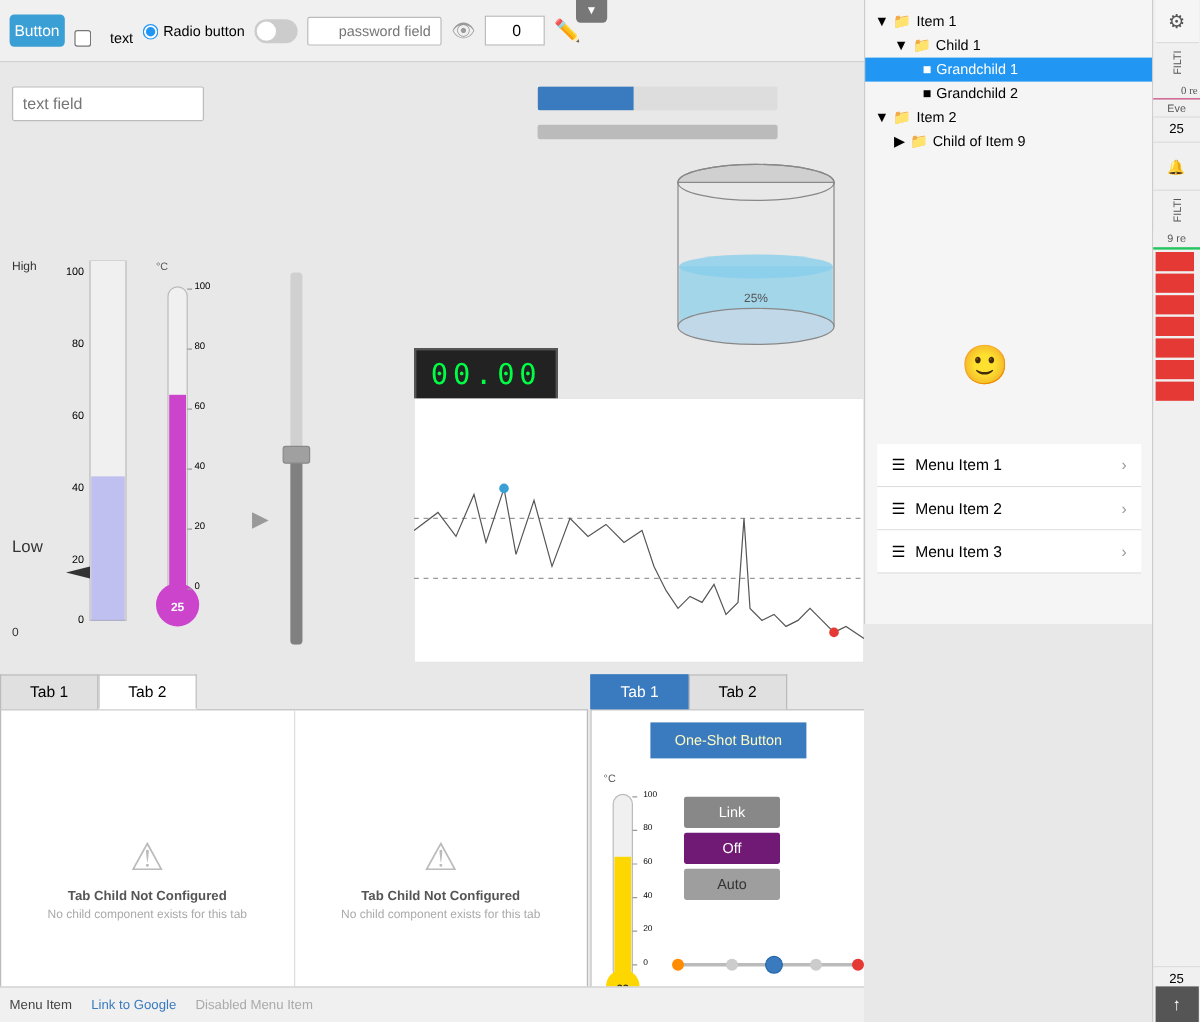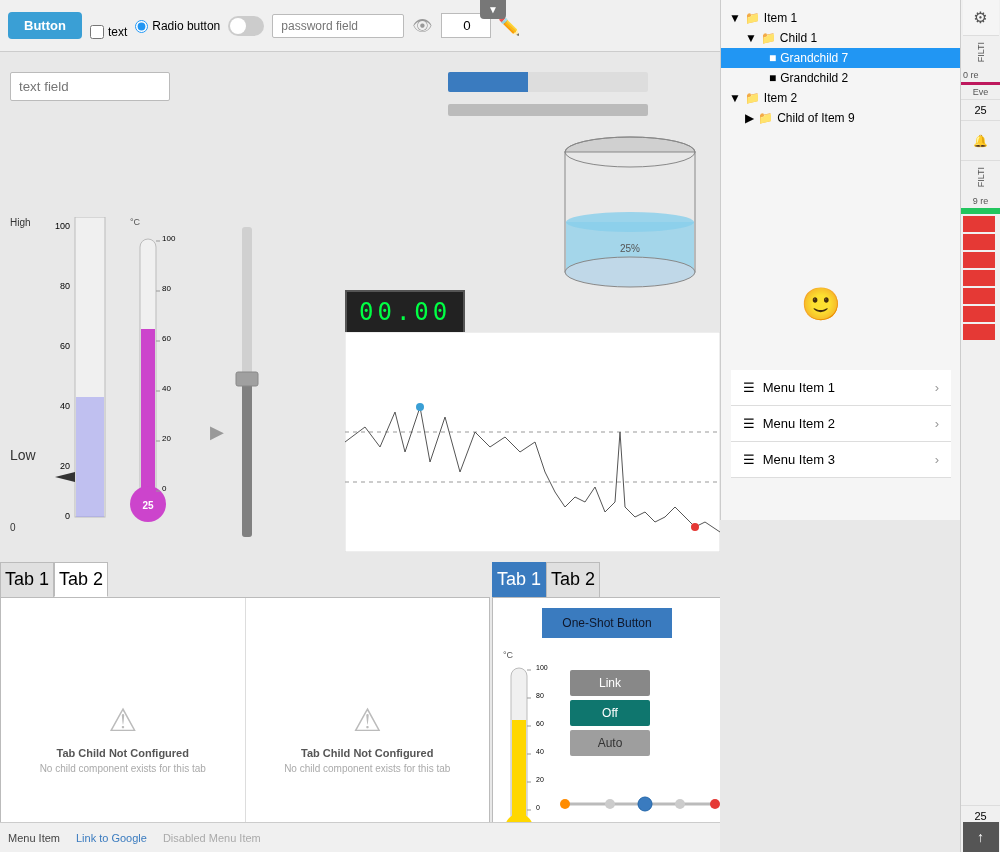--- a/index.html
+++ b/index.html
@@ -5,38 +5,38 @@
     * { box-sizing: border-box; margin: 0; padding: 0; }
     body { font-family: Arial, sans-serif; font-size: 12px; background: #e8e8e8; overflow: hidden; width: 1000px; height: 852px; position: relative; }
 
     
     .toolbar {
       position: absolute; top: 0; left: 0; width: 960px; height: 52px;
       background: #f0f0f0; border-bottom: 1px solid #ccc;
       display: flex; align-items: center; padding: 0 8px; gap: 8px;
     }
     .btn-blue {
-      background: #3a9fd5; color: white; border: none; padding: 6px 16px;
-      border-radius: 4px; cursor: pointer; font-size: 13px; font-weight: bold;
-    }
-    .checkbox-wrap { display: flex; align-items: center; gap: 4px; margin-top: 12px; }
+      background: #3a9fd5; color: white; border: none; padding: 6px 4px;
+      border-radius: 4px; cursor: pointer; font-size: 13px; font-weight: normal;
+    }
+    .checkbox-wrap { display: flex; align-items: center; gap: 16px; margin-top: 12px; }
     .checkbox-wrap input[type=checkbox] { width: 14px; height: 14px; }
     .radio-wrap { display: flex; align-items: flex-end; gap: 4px; }
     .radio-wrap input[type=radio] { accent-color: #2196F3; }
     .toggle-switch {
       width: 36px; height: 20px; background: #ccc; border-radius: 10px;
       position: relative; cursor: pointer;
     }
     .toggle-knob {
       width: 16px; height: 16px; background: white; border-radius: 50%;
       position: absolute; top: 2px; left: 2px;
     }
     .password-input {
       border: 1px solid #bbb; padding: 4px 8px; border-radius: 2px;
-      width: 132px; background: white; color: #999; font-size: 12px;
+      width: 112px; background: white; color: #999; font-size: 12px; text-align: right;
     }
     .eye-icon { color: #999; font-size: 16px; cursor: pointer; }
     .num-input {
       border: 1px solid #bbb; padding: 4px; width: 50px; text-align: right;
       background: white;
     }
     .pencil-icon { color: #3a9fd5; font-size: 18px; cursor: pointer; }
 
     
     .main-area {
@@ -67,48 +67,48 @@
       overflow: hidden; margin-bottom: 4px;
     }
     .progress-bar-inner {
       width: 40%; height: 100%; background: #3a7bbf;
     }
     .progress-bar-gray {
       width: 200px; height: 12px; background: #bbb; border-radius: 2px;
     }
     .tab-bar { display: flex; }
     .tab {
-      padding: 6px 4px; border: 1px solid #bbb; background: #e0e0e0;
-      cursor: pointer; font-size: 18px; border-bottom: none;
+      padding: 6px 24px; border: 1px solid #bbb; background: #e0e0e0;
+      cursor: pointer; font-size: 13px; border-bottom: none;
     }
     .tab.active { background: white; border-bottom: 1px solid white; }
     .tab-content-area {
       border: 1px solid #bbb; background: white;
       display: flex; height: 280px;
     }
     .tab-child {
       flex: 1; display: flex; flex-direction: column; align-items: center;
       justify-content: center; border-right: 1px solid #ddd; color: #999;
       font-size: 11px; text-align: center; padding: 10px;
     }
     .tab-child:last-child { border-right: none; }
     .warning-icon { font-size: 32px; color: #bbb; margin-bottom: 8px; }
 
     .oneshot-btn {
-      background: #3a7bbf; color: #0f172a; border: none; padding: 8px 20px;
+      background: #3a7bbf; color: #fef9c3; border: none; padding: 8px 20px;
       cursor: pointer; font-size: 12px; display: block; margin: 0 auto 12px;
     }
 
     .hand-off-auto { display: flex; flex-direction: column; gap: 4px; align-items: flex-start; }
     .hoa-btn {
       padding: 6px 20px; border: none; cursor: pointer; font-size: 12px;
       width: 80px; text-align: center; border-radius: 2px; color: white;
     }
     .hoa-btn.hand { background: #888; }
-    .hoa-btn.off { background: #0f766e; }
+    .hoa-btn.off { background: #701a75; }
     .hoa-btn.auto { background: #9e9e9e; color: #333; }
 
     
     .right-panel {
       position: absolute; top: 0; left: 720px; width: 240px; height: 520px;
       background: #f5f5f5; border-left: 1px solid #ccc;
     }
     .tree-item {
       display: flex; align-items: center; padding: 3px 8px; font-size: 12px;
       cursor: pointer; gap: 4px;
@@ -392,21 +392,21 @@
     </div>
 
     <div class="tree-item" style="padding-left:24px;">
       <span>▼</span>
       <span style="color:#888;">📁</span>
       <span>Child 1</span>
     </div>
 
     <div class="tree-item selected" style="padding-left:48px;">
       <span>■</span>
-      <span>Grandchild 7</span>
+      <span>Grandchild 1</span>
     </div>
 
     <div class="tree-item" style="padding-left:48px;">
       <span>■</span>
       <span>Grandchild 2</span>
     </div>
 
     <div class="tree-item">
       <span>▼</span>
       <span style="color:#888;">📁</span>
@@ -448,32 +448,32 @@
 </div>
 
 <div class="far-right">
 
   <div class="far-right-icon" style="background:#f5f5f5;border-bottom:1px solid #ddd;">
     <span>⚙</span>
   </div>
 
   <div style="font-size:9px;color:#555;padding:2px;writing-mode:vertical-rl;transform:rotate(180deg);margin:4px 0;">FILTI</div>
 
-  <div style="font-size:9px;color:#555;padding:2px;background:#f0f0f0;width:100%;text-align:left;border-bottom:3px solid #be185d;">0 re</div>
+  <div style="font-size:9px;color:#555;padding:2px;background:#f0f0f0;width:100%;text-align:right;border-bottom:1px solid #be185d;font-family:Liberation Serif, serif;">0 re</div>
 
   <div style="font-size:9px;color:#555;padding:2px;background:#f0f0f0;width:100%;text-align:center;">Eve</div>
 
   <div style="font-size:11px;padding:4px;text-align:center;border-top:1px solid #ddd;border-bottom:1px solid #ddd;width:100%;">25</div>
 
   <div style="height:40px;display:flex;align-items:center;justify-content:center;border-bottom:1px solid #ddd;width:100%;">
     <span>🔔</span>
   </div>
 
   <div style="font-size:9px;color:#555;padding:2px;writing-mode:vertical-rl;transform:rotate(180deg);margin:4px 0;">FILTI</div>
-  <div style="font-size:9px;color:#555;padding:2px;background:#f0f0f0;width:100%;text-align:center;border-bottom:6px solid #22c55e;">9 re</div>
+  <div style="font-size:9px;color:#555;padding:2px;background:#f0f0f0;width:100%;text-align:center;border-bottom:2px solid #22c55e;">9 re</div>
 
   <div style="display:flex;flex-direction:column;gap:2px;padding:2px;width:100%;">
     <div style="width:32px;height:16px;background:#e53935;"></div>
     <div style="width:32px;height:16px;background:#e53935;"></div>
     <div style="width:32px;height:16px;background:#e53935;"></div>
     <div style="width:32px;height:16px;background:#e53935;"></div>
     <div style="width:32px;height:16px;background:#e53935;"></div>
     <div style="width:32px;height:16px;background:#e53935;"></div>
     <div style="width:32px;height:16px;background:#e53935;"></div>
   </div>

